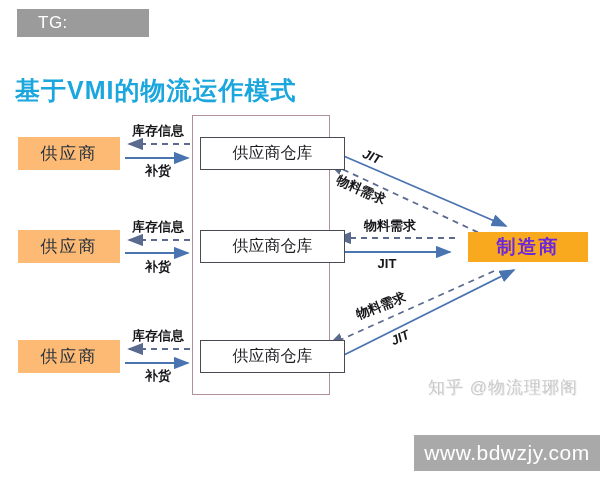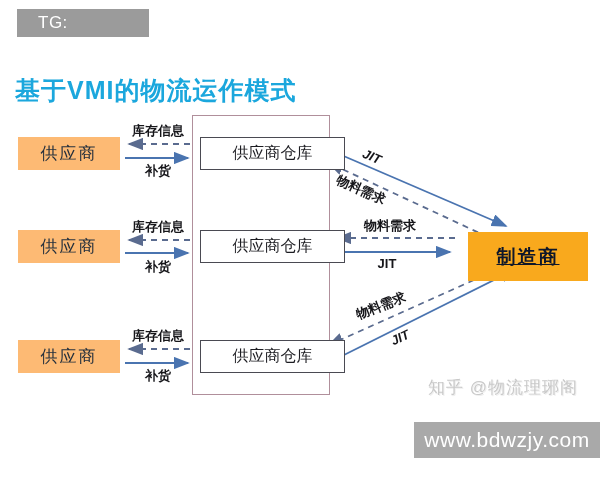--- a/index.html
+++ b/index.html
@@ -30,36 +30,36 @@
     position:absolute;left:200px;width:145px;height:33px;
     background:#ffffff;border:1.5px solid #4a4a52;box-sizing:border-box;
     color:#1d1d22;font-size:16px;display:flex;align-items:center;justify-content:center;
   }
   .wh1{top:137px;} .wh2{top:230px;} .wh3{top:340px;}
   .group-caption{
     position:absolute;left:192px;top:397px;width:138px;text-align:center;
     color:#111;font-size:16px;font-weight:bold;letter-spacing:1px;
   }
   .manufacturer{
-    position:absolute;left:468px;top:232px;width:120px;height:49px;
-    background:#f9a91d;color:#0f172a;font-size:19px;font-weight:bold;
-    display:flex;align-items:center;justify-content:center;letter-spacing:2px;text-decoration:underline;
+    position:absolute;left:468px;top:232px;width:120px;height:30px;
+    background:#f9a91d;color:#6d28d9;font-size:19px;font-weight:bold;
+    display:flex;align-items:center;justify-content:center;letter-spacing:2px;
   }
   .flow-label{
     position:absolute;color:#16161a;font-size:13px;font-weight:600;
     text-align:center;white-space:nowrap;
   }
   .lbl-w60{width:60px;left:128px;}
   .rot{transform-origin:center center;}
   .watermark{
     position:absolute;left:428px;top:376px;color:#c9c9c9;font-size:17px;
     letter-spacing:1px;text-shadow:1px 1px 0 #efefef;
   }
   .footer-badge{
-    position:absolute;left:414px;top:422px;width:186px;height:36px;
+    position:absolute;left:414px;top:435px;width:186px;height:36px;
     background:#a9a9a9;color:#ffffff;font-size:21px;
     display:flex;align-items:center;justify-content:center;letter-spacing:0.5px;
   }
   svg.arrows{position:absolute;left:0;top:0;}
 </style>
 </head>
 <body>
 
 <div class="canvas">
 

